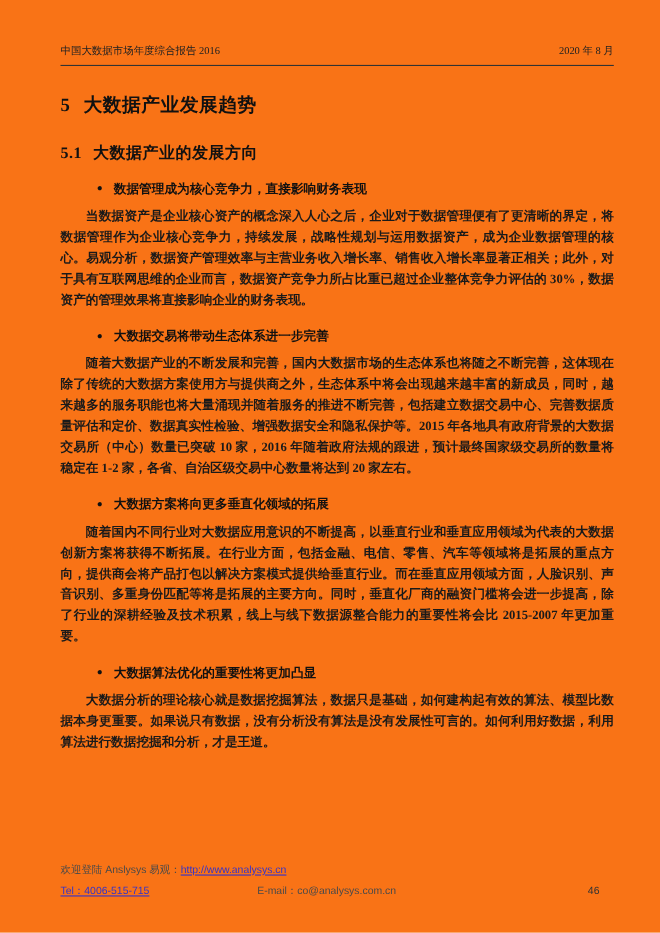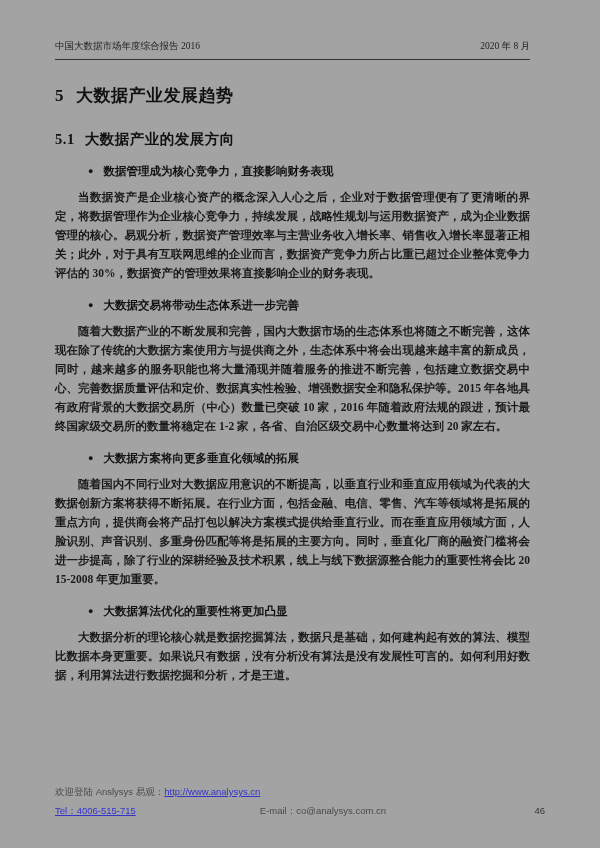--- a/index.html
+++ b/index.html
@@ -1,21 +1,21 @@
 <!DOCTYPE html>
 <html lang="zh"><head>
 <meta charset="utf-8">
 <style>
   html,body{margin:0;padding:0;background:#ffffff;}
   .page{
     position:relative;
     width:600px;height:848px;
     box-sizing:border-box;
-    padding:40px 70px 0 55px;
-    background:#a3a3a3;
+    padding:40px 42px 0 55px;
+    background:#f97316;
     font-family:"Liberation Serif","DejaVu Serif",serif;
     color:#1a1a1a;
     overflow:hidden;
   }
   .header{
     display:flex;justify-content:space-between;align-items:flex-end;
     font-size:9.5px;color:#222;
     padding-bottom:6px;
     border-bottom:1px solid #333;
   }
@@ -49,21 +49,21 @@
     word-break:break-all;
     font-weight:bold;
   }
   .footer{
     position:absolute;
     left:55px;right:55px;top:782px;
     font-size:9.5px;line-height:19px;color:#4a4a4a;
     font-family:"Liberation Sans","DejaVu Sans",sans-serif;
   }
   .footer .line2{display:flex;align-items:baseline;gap:40px;}
-  .footer .email{margin-left:84px;}
+  .footer .email{margin-left:58px;}
   .footer .pageno{margin-left:auto;color:#333;}
   a.link{color:#3333cc;text-decoration:underline;cursor:pointer;}
 </style>
 </head>
 <body>
 
 <div class="page">
 
   <div class="header">
     <span>中国大数据市场年度综合报告 2016</span>
@@ -83,21 +83,21 @@
   <div class="bullet-row">
     <span class="bullet">●</span>
     <span>大数据交易将带动生态体系进一步完善</span>
   </div>
   <p class="para">随着大数据产业的不断发展和完善，国内大数据市场的生态体系也将随之不断完善，这体现在除了传统的大数据方案使用方与提供商之外，生态体系中将会出现越来越丰富的新成员，同时，越来越多的服务职能也将大量涌现并随着服务的推进不断完善，包括建立数据交易中心、完善数据质量评估和定价、数据真实性检验、增强数据安全和隐私保护等。2015 年各地具有政府背景的大数据交易所（中心）数量已突破 10 家，2016 年随着政府法规的跟进，预计最终国家级交易所的数量将稳定在 1-2 家，各省、自治区级交易中心数量将达到 20 家左右。</p>
 
   <div class="bullet-row">
     <span class="bullet">●</span>
     <span>大数据方案将向更多垂直化领域的拓展</span>
   </div>
-  <p class="para">随着国内不同行业对大数据应用意识的不断提高，以垂直行业和垂直应用领域为代表的大数据创新方案将获得不断拓展。在行业方面，包括金融、电信、零售、汽车等领域将是拓展的重点方向，提供商会将产品打包以解决方案模式提供给垂直行业。而在垂直应用领域方面，人脸识别、声音识别、多重身份匹配等将是拓展的主要方向。同时，垂直化厂商的融资门槛将会进一步提高，除了行业的深耕经验及技术积累，线上与线下数据源整合能力的重要性将会比 2015-2008 年更加重要。</p>
+  <p class="para">随着国内不同行业对大数据应用意识的不断提高，以垂直行业和垂直应用领域为代表的大数据创新方案将获得不断拓展。在行业方面，包括金融、电信、零售、汽车等领域将是拓展的重点方向，提供商会将产品打包以解决方案模式提供给垂直行业。而在垂直应用领域方面，人脸识别、声音识别、多重身份匹配等将是拓展的主要方向。同时，垂直化厂商的融资门槛将会进一步提高，除了行业的深耕经验及技术积累，线上与线下数据源整合能力的重要性将会比 2015-2007 年更加重要。</p>
 
   <div class="bullet-row">
     <span class="bullet">●</span>
     <span>大数据算法优化的重要性将更加凸显</span>
   </div>
   <p class="para">大数据分析的理论核心就是数据挖掘算法，数据只是基础，如何建构起有效的算法、模型比数据本身更重要。如果说只有数据，没有分析没有算法是没有发展性可言的。如何利用好数据，利用算法进行数据挖掘和分析，才是王道。</p>
 
   <div class="footer">
     <div class="line1">
       <span>欢迎登陆 Anslysys 易观：</span><a class="link">http://www.analysys.cn</a>

